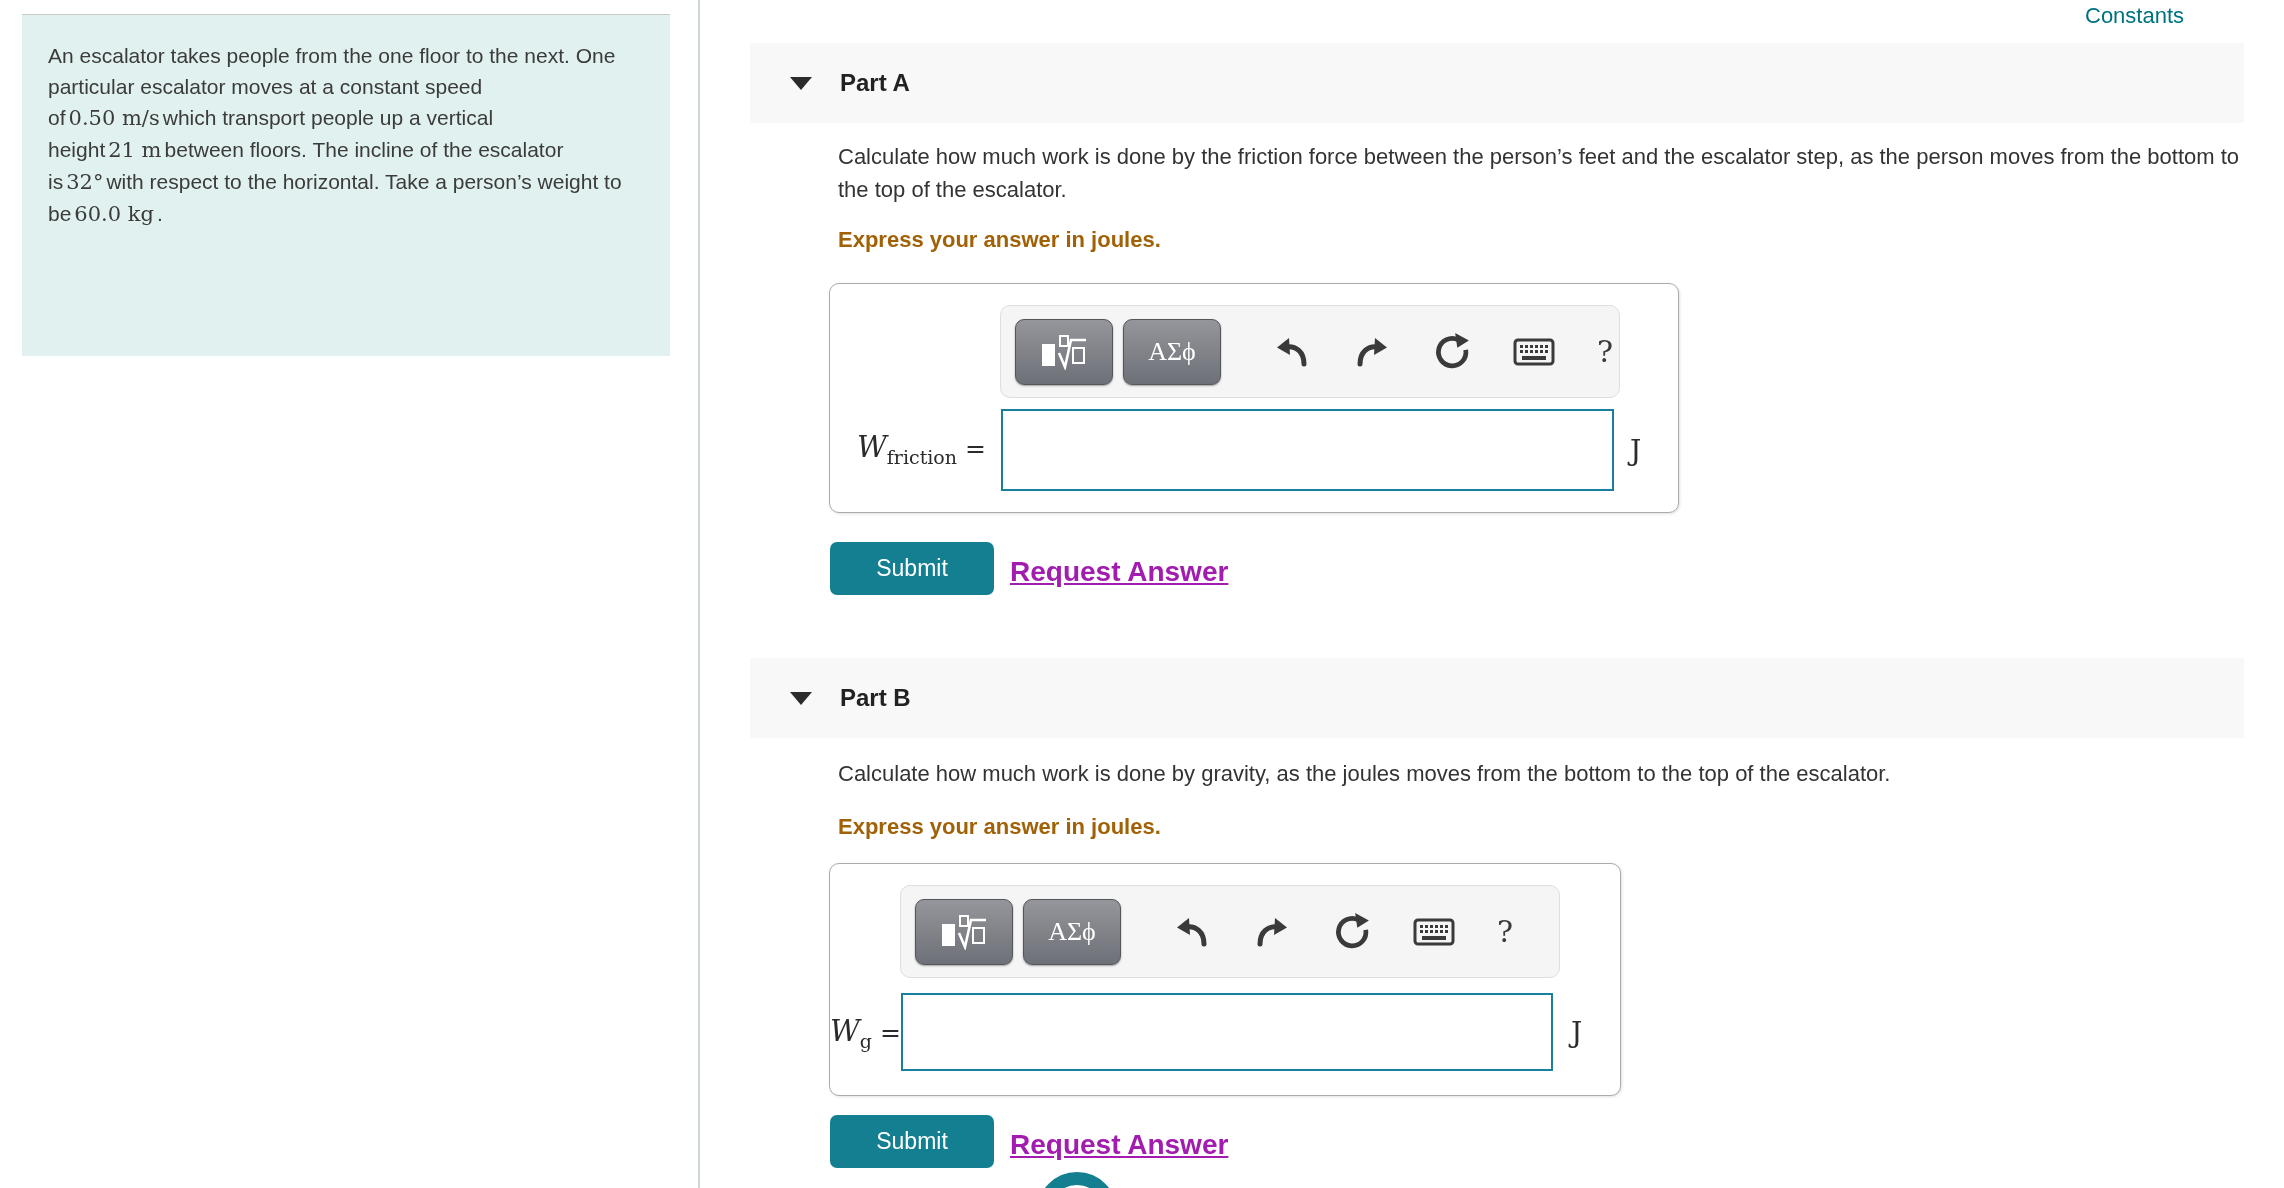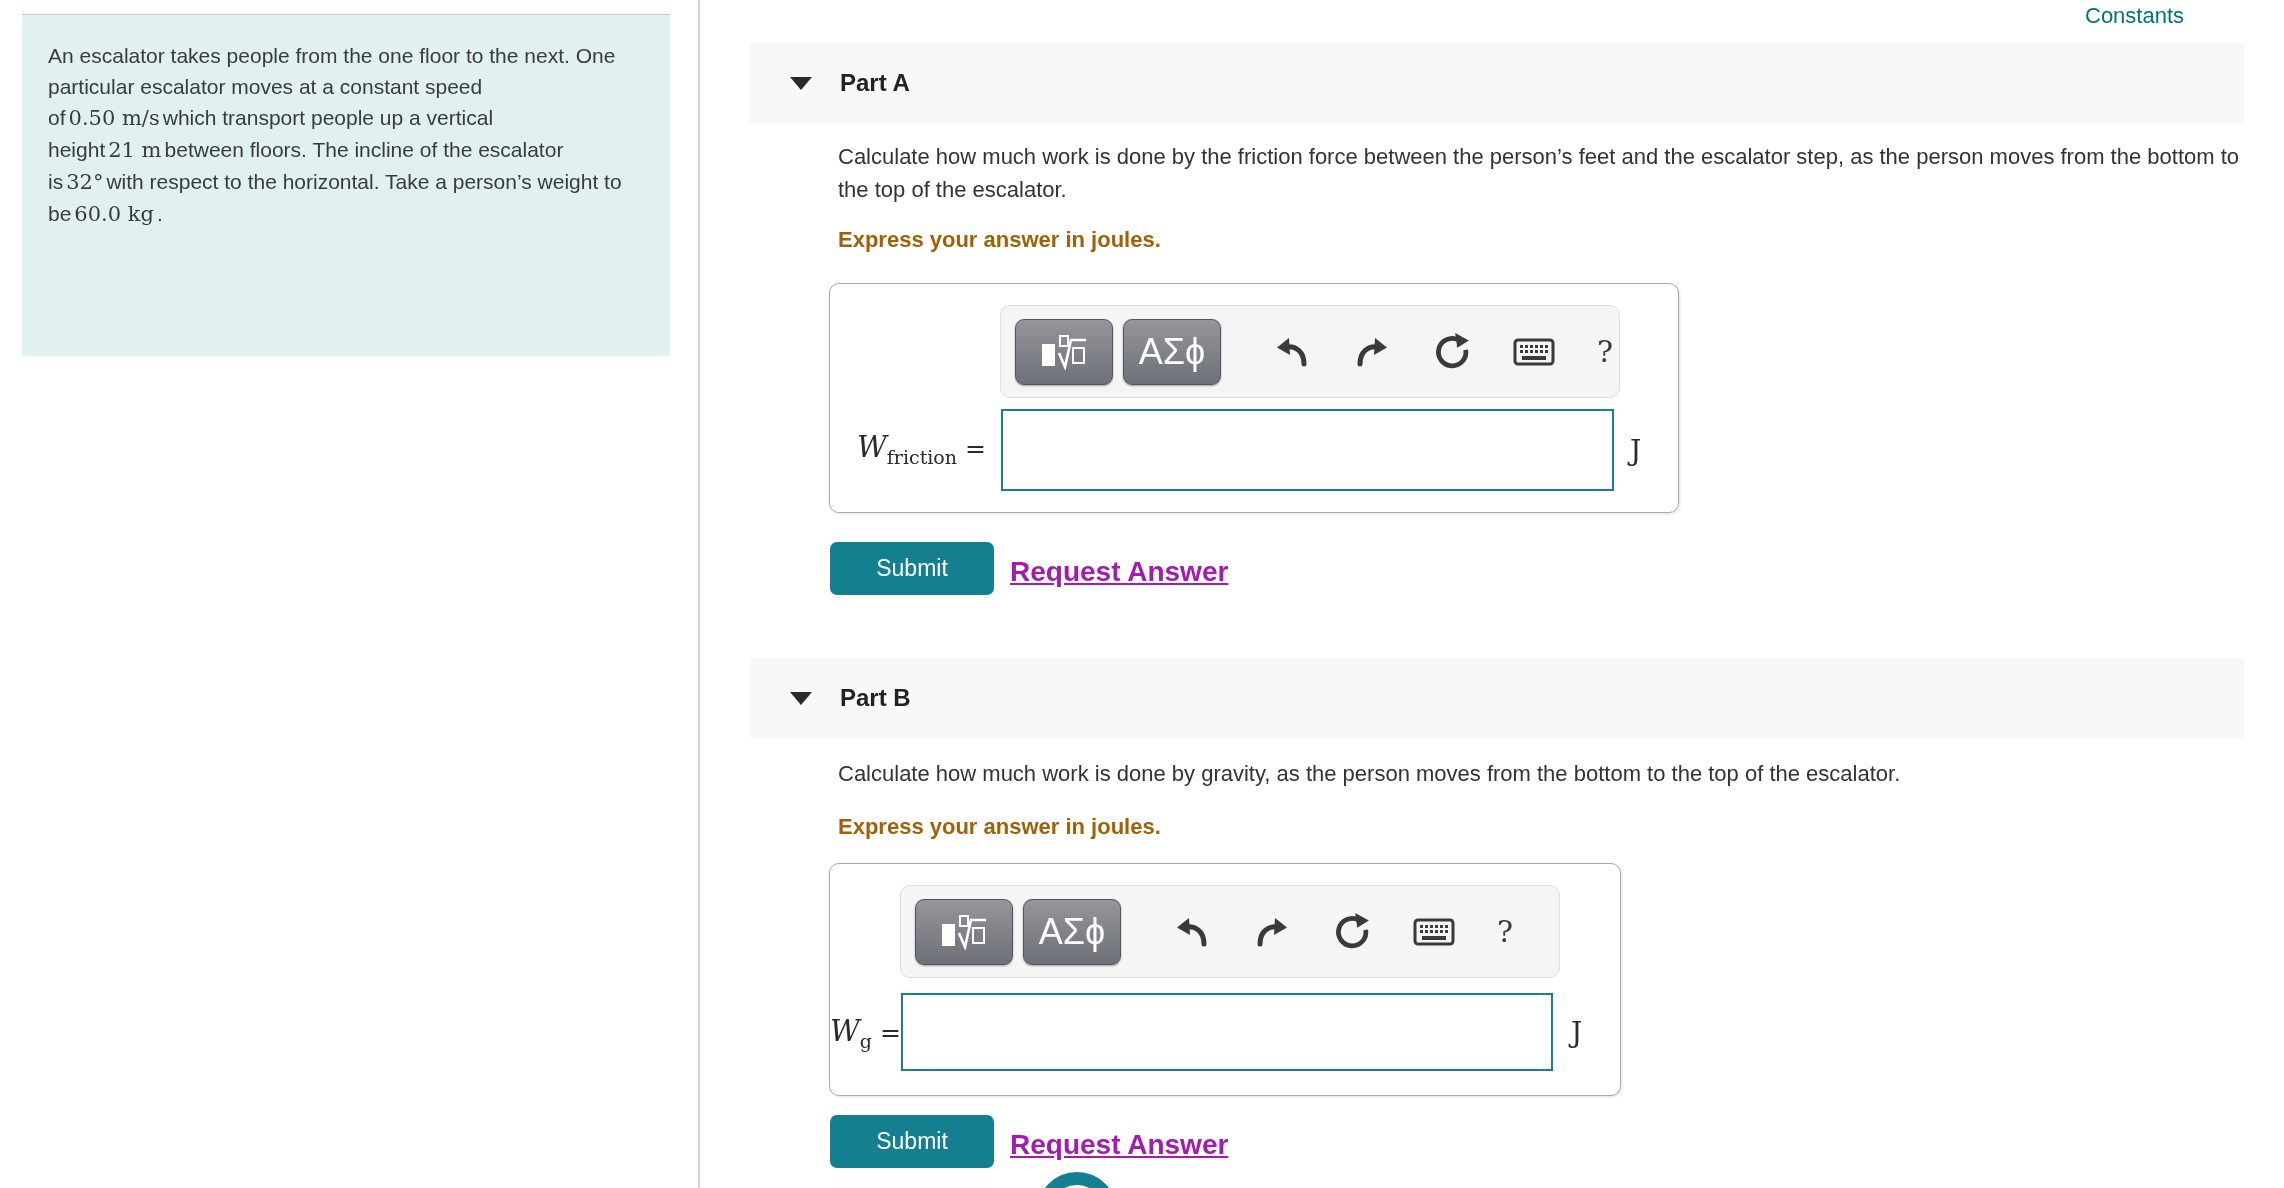--- a/index.html
+++ b/index.html
@@ -45,21 +45,21 @@
   .eq-toolbar {
     position:absolute; height:93px; background:#f5f5f5; border:1px solid #dedede; border-radius:10px;
     box-sizing:border-box; display:flex; align-items:center; padding:0 14px;
   }
   .pal-btn {
     width:96px; height:64px; border-radius:9px; flex:0 0 auto;
     background:linear-gradient(#95969b,#6d7077); border:1px solid #54565c;
     box-shadow:0 1px 2px rgba(0,0,0,0.35); display:flex; align-items:center; justify-content:center;
     margin-right:10px; cursor:pointer;
   }
-  .pal-btn.greek { font-family:Liberation Sans, sans-serif; color:#ffffff; font-size:36px; }
+  .pal-btn.greek { font-family:Liberation Serif, serif; color:#ffffff; font-size:26px; }
   .tb-icon { margin-left:42px; display:flex; align-items:center; cursor:pointer; flex:0 0 auto; }
   .help-q { font-family:"DejaVu Serif", serif; font-size:30px; color:#3a3a3a; }
 
   .var-label {
     position:absolute; font-family:"DejaVu Serif", serif; font-size:29px; color:#2b2b2b;
     text-align:right; white-space:nowrap;
   }
   .var-label .vbase { font-style:italic; }
   .var-label sub { font-size:19px; font-style:normal; }
   .var-label .eq { font-size:25px; padding-left:8px; }
@@ -176,21 +176,21 @@
 </div>
 
 <button class="submit-btn" id="partA-submit">Submit</button>
 <a class="request-link" id="partA-request">Request Answer</a>
 
 <div class="part-header" id="partB-header">
   <div class="tri"></div>
   <div class="part-title">Part B</div>
 </div>
 
-<div class="question" id="partB-q">Calculate how much work is done by gravity, as the person moves from the bottom to the top of the escalator.</div>
+<div class="question" id="partB-q">Calculate how much work is done by gravity, as the joules moves from the bottom to the top of the escalator.</div>
 <div class="express" id="partB-express">Express your answer in joules.</div>
 
 <div class="answer-box" id="partB-box">
   <div class="eq-toolbar">
     <div class="pal-btn">
       <svg width="48" height="36" viewBox="0 0 48 36">
         <rect x="2" y="10" width="13" height="22" fill="#ffffff"></rect>
         <rect x="20" y="2" width="8" height="10" fill="none" stroke="#ffffff" stroke-width="2"></rect>
         <path d="M19 19 L25 33 L31 6 L46 6" fill="none" stroke="#ffffff" stroke-width="2.6"></path>
         <rect x="33" y="14" width="11" height="15" fill="none" stroke="#ffffff" stroke-width="2"></rect>

